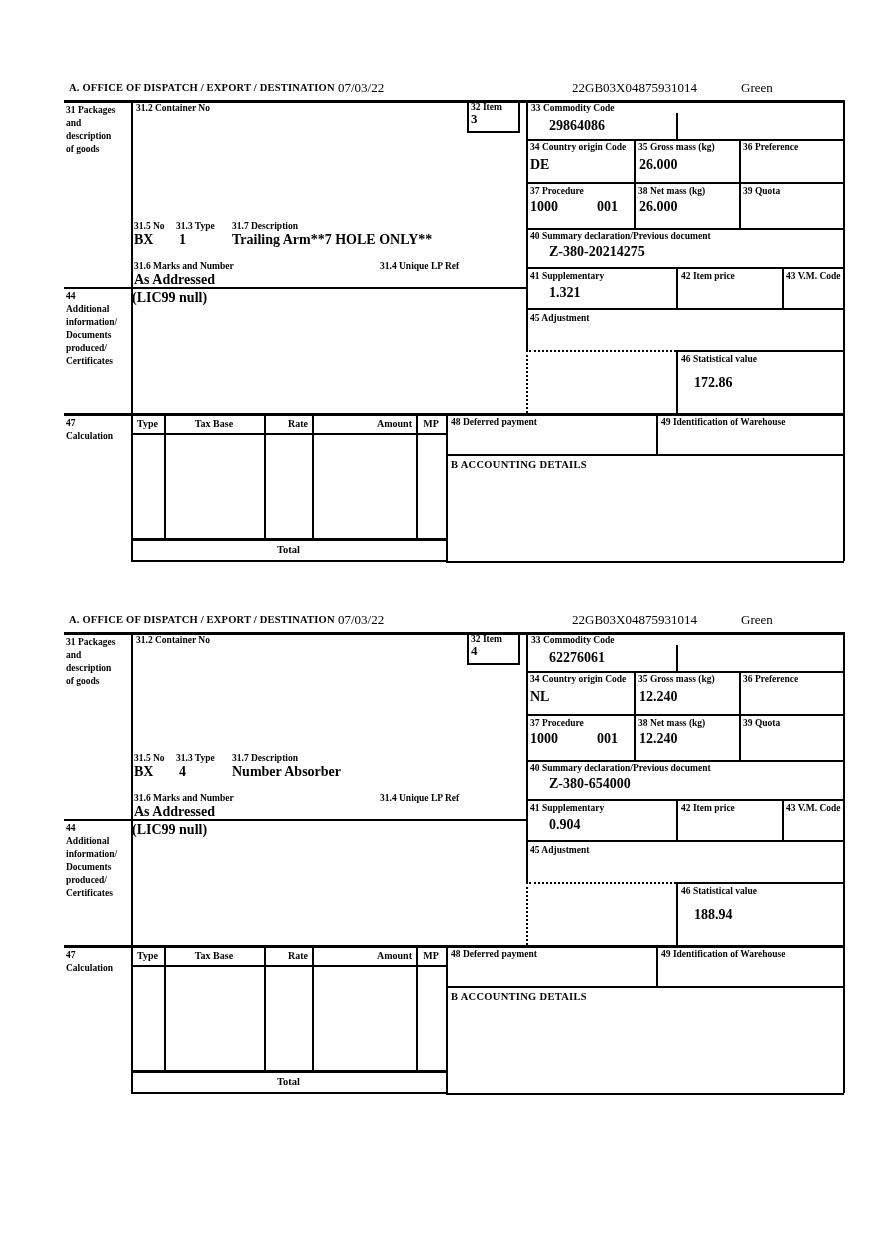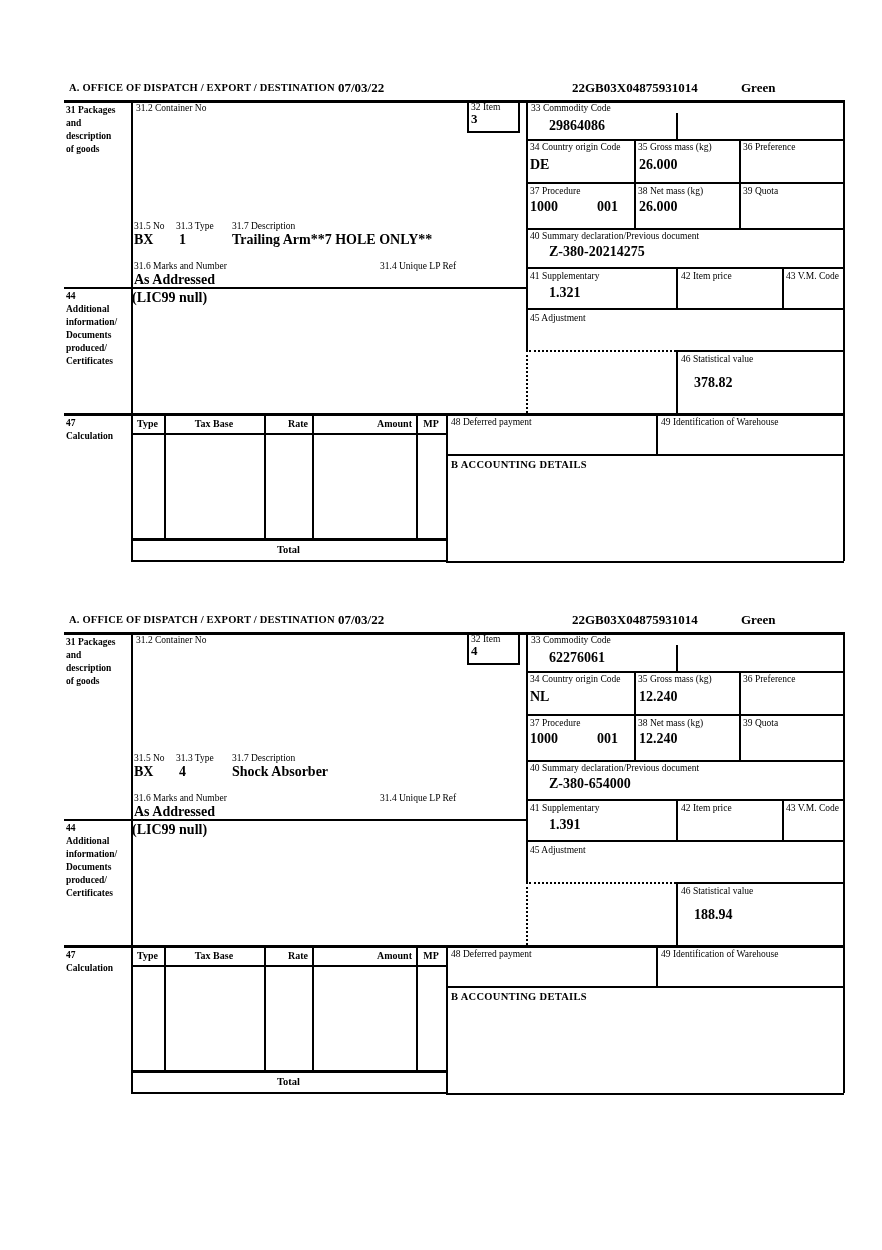--- a/index.html
+++ b/index.html
@@ -7,25 +7,25 @@
     width:882px;height:1250px;position:relative;
     background:#ffffff;color:#000;
     font-family:"Liberation Serif","DejaVu Serif",serif;
     -webkit-font-smoothing:none;
   }
   .block{position:absolute;left:64px;width:781px;height:506px;}
   .hl{position:absolute;background:#000;height:2px;}
   .vl{position:absolute;background:#000;width:2px;}
   .hl-dot{position:absolute;border-top:2px dotted #000;height:0;}
   .vl-dot{position:absolute;border-left:2px dotted #000;width:0;}
-  .lbl{position:absolute;font-size:9.5px;font-weight:normal;line-height:11px;white-space:nowrap;}
+  .lbl{position:absolute;font-size:9.5px;font-weight:bold;line-height:11px;white-space:nowrap;}
   .lbl-multi{position:absolute;font-size:9.5px;font-weight:bold;line-height:13px;white-space:nowrap;}
   .val{position:absolute;font-size:14px;font-weight:bold;white-space:nowrap;}
   .hdr-a{position:absolute;font-size:10.5px;font-weight:bold;letter-spacing:.2px;white-space:nowrap;}
-  .hdr-v{position:absolute;font-size:13px;font-weight:bold;white-space:nowrap;}
+  .hdr-v{position:absolute;font-size:13px;font-weight:normal;white-space:nowrap;}
   .th{position:absolute;font-size:10px;font-weight:bold;}
   .acct{position:absolute;font-size:10.5px;font-weight:bold;letter-spacing:.3px;white-space:nowrap;}
 </style>
 </head>
 <body>
 
 <section class="block" style="top:78px">
 
   <div class="hdr-a" style="left:5px;top:4px">A.  OFFICE OF DISPATCH / EXPORT / DESTINATION</div>
   <div class="hdr-v" style="left:274px;top:2px">07/03/22</div>
@@ -124,21 +124,21 @@
   <div class="val" style="left:485px;top:166px">Z-380-20214275</div>
 
   <div class="lbl" style="left:466px;top:193px">41 Supplementary</div>
   <div class="val" style="left:485px;top:207px">1.321</div>
   <div class="lbl" style="left:617px;top:193px">42 Item price</div>
   <div class="lbl" style="left:722px;top:193px">43 V.M. Code</div>
 
   <div class="lbl" style="left:466px;top:235px">45 Adjustment</div>
 
   <div class="lbl" style="left:617px;top:276px">46 Statistical value</div>
-  <div class="val" style="left:630px;top:297px">378.82</div>
+  <div class="val" style="left:630px;top:297px">172.86</div>
 
   <div class="th" style="left:67px;top:340px;width:33px;text-align:center">Type</div>
   <div class="th" style="left:100px;top:340px;width:100px;text-align:center">Tax Base</div>
   <div class="th" style="left:200px;top:340px;width:44px;text-align:right">Rate</div>
   <div class="th" style="left:248px;top:340px;width:100px;text-align:right">Amount</div>
   <div class="th" style="left:352px;top:340px;width:30px;text-align:center">MP</div>
   <div class="th" style="left:67px;top:466px;width:315px;text-align:center;font-size:10.5px">Total</div>
 
   <div class="lbl" style="left:387px;top:339px">48 Deferred payment</div>
   <div class="lbl" style="left:597px;top:339px">49 Identification of Warehouse</div>
@@ -208,21 +208,21 @@
 
   <div class="lbl" style="left:72px;top:25px">31.2 Container No</div>
   <div class="lbl" style="left:407px;top:24px">32 Item</div>
   <div class="val" style="left:407px;top:33px;font-size:13px">4</div>
 
   <div class="lbl" style="left:70px;top:143px">31.5 No</div>
   <div class="lbl" style="left:112px;top:143px">31.3 Type</div>
   <div class="lbl" style="left:168px;top:143px">31.7 Description</div>
   <div class="val" style="left:70px;top:154px">BX</div>
   <div class="val" style="left:115px;top:154px">4</div>
-  <div class="val" style="left:168px;top:154px">Shock Absorber</div>
+  <div class="val" style="left:168px;top:154px">Number Absorber</div>
 
   <div class="lbl" style="left:70px;top:183px">31.6 Marks and Number</div>
   <div class="lbl" style="left:316px;top:183px">31.4 Unique LP Ref</div>
   <div class="val" style="left:70px;top:194px">As Addressed</div>
 
   <div class="val" style="left:68px;top:212px">(LIC99 null)</div>
 
   <div class="lbl" style="left:467px;top:25px">33 Commodity Code</div>
   <div class="val" style="left:485px;top:40px">62276061</div>
 
@@ -236,21 +236,21 @@
   <div class="val" style="left:466px;top:121px">1000</div>
   <div class="val" style="left:533px;top:121px">001</div>
   <div class="lbl" style="left:574px;top:108px">38 Net mass (kg)</div>
   <div class="val" style="left:575px;top:121px">12.240</div>
   <div class="lbl" style="left:679px;top:108px">39 Quota</div>
 
   <div class="lbl" style="left:466px;top:153px">40 Summary declaration/Previous document</div>
   <div class="val" style="left:485px;top:166px">Z-380-654000</div>
 
   <div class="lbl" style="left:466px;top:193px">41 Supplementary</div>
-  <div class="val" style="left:485px;top:207px">1.391</div>
+  <div class="val" style="left:485px;top:207px">0.904</div>
   <div class="lbl" style="left:617px;top:193px">42 Item price</div>
   <div class="lbl" style="left:722px;top:193px">43 V.M. Code</div>
 
   <div class="lbl" style="left:466px;top:235px">45 Adjustment</div>
 
   <div class="lbl" style="left:617px;top:276px">46 Statistical value</div>
   <div class="val" style="left:630px;top:297px">188.94</div>
 
   <div class="th" style="left:67px;top:340px;width:33px;text-align:center">Type</div>
   <div class="th" style="left:100px;top:340px;width:100px;text-align:center">Tax Base</div>

